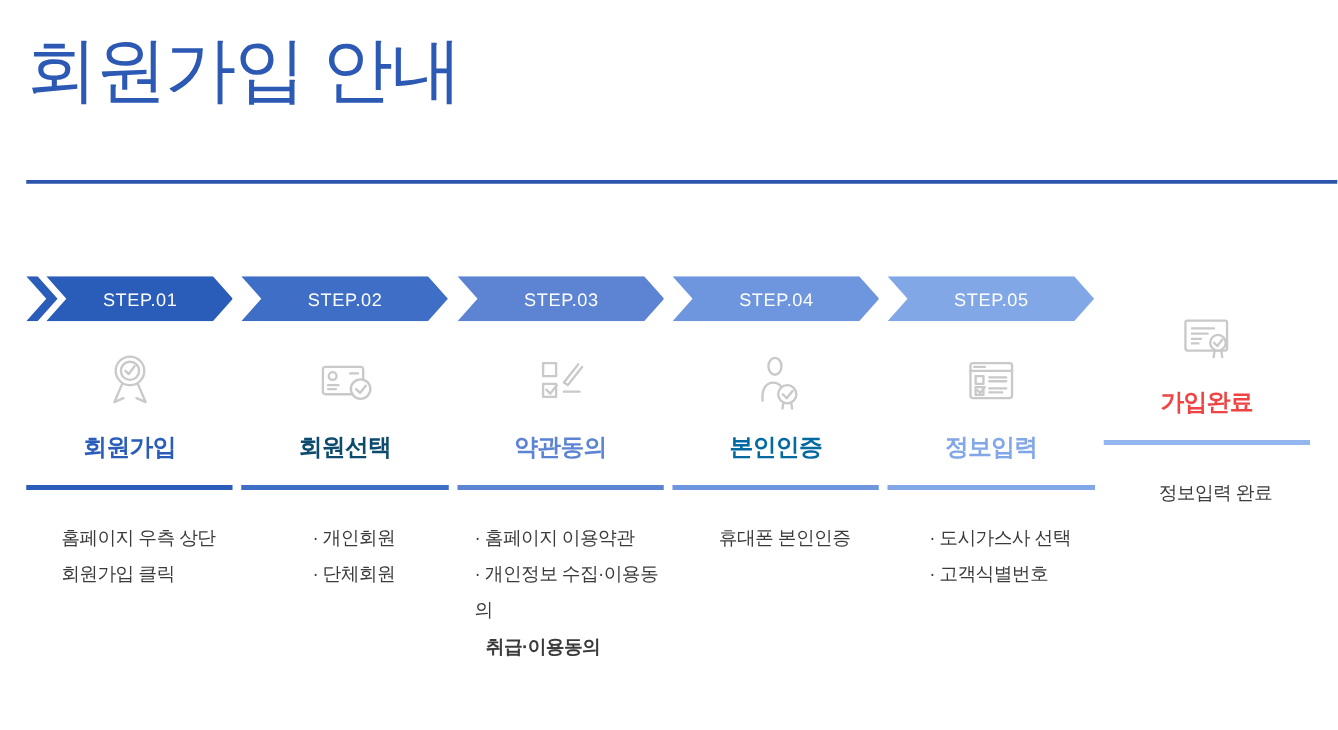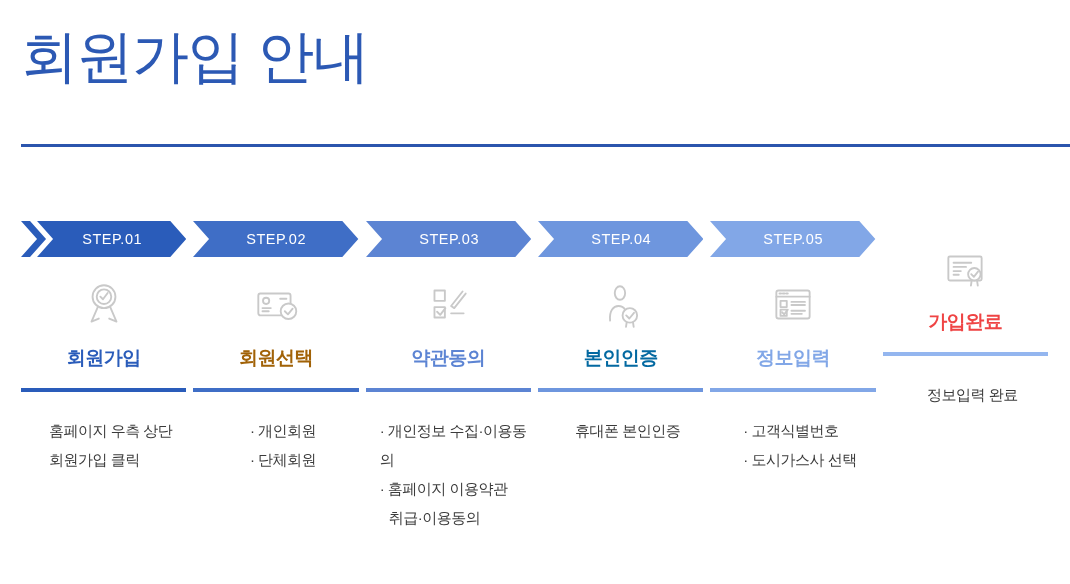--- a/index.html
+++ b/index.html
@@ -73,21 +73,21 @@
     justify-content: center;
   }
   .desc-inner {
     font-size: 15px;
     line-height: 29px;
     color: #3b3b3b;
     letter-spacing: -0.5px;
     text-align: left;
     margin-left: 14px;
   }
-  .line.cont { padding-left: 9px; }
+  .line.cont { padding-left: 9px; font-weight: bold; }
 </style>
 </head>
 <body>
 
 <div class="page">
 
   <h1 class="page-title" style="color: rgb(44, 89, 180);">회원가입 안내</h1>
 
   <div class="title-rule" style="background-color: rgb(43, 85, 173);"></div>
 
@@ -129,21 +129,21 @@
       </div>
       <div class="icon-wrap">
         <svg viewBox="0 0 50 50">
           <rect x="8" y="14" width="31" height="21" rx="2"></rect>
           <circle cx="15.5" cy="21" r="3"></circle>
           <path d="M12 28 h8 M12 31 h6 M29 19 h6"></path>
           <circle cx="37" cy="31" r="7.5" fill="#ffffff"></circle>
           <polyline points="33.5,31 36.5,34 41,28.5"></polyline>
         </svg>
       </div>
-      <div class="step-title" style="color: #a16207;">회원선택</div>
+      <div class="step-title" style="color: #0c4a6e;">회원선택</div>
       <div class="bar" style="background-color: rgb(63, 110, 198);"></div>
       <div class="desc">
         <div class="desc-inner">
             <div class="line bullet">· 개인회원</div>
             <div class="line bullet">· 단체회원</div>
           </div>
       </div>
     </div>
 
     <div class="step">
@@ -159,22 +159,22 @@
           <rect x="12" y="27" width="10" height="10"></rect>
           <polyline points="14.5,31.5 17.5,34.5 22.5,28"></polyline>
           <path d="M28 26 L39 12 M31 28 L42 14 M28 26 L31 28"></path>
           <path d="M28 33 h12"></path>
         </svg>
       </div>
       <div class="step-title" style="color: rgb(92, 132, 211);">약관동의</div>
       <div class="bar" style="background-color: rgb(92, 132, 211);"></div>
       <div class="desc">
         <div class="desc-inner">
+            <div class="line bullet">· 홈페이지 이용약관</div>
             <div class="line bullet">· 개인정보 수집·이용동의</div>
-            <div class="line bullet">· 홈페이지 이용약관</div>
             <div class="line cont">취급·이용동의</div>
           </div>
       </div>
     </div>
 
     <div class="step">
       <div class="arrow">
         <svg viewBox="0 0 165 36" preserveAspectRatio="none">
           <polygon points="0,0 149,0 165,18 149,36 0,36 16,18" fill="#6e96de"></polygon>
           <text x="83" y="23.5" text-anchor="middle" font-size="14.5" letter-spacing="0.5" fill="#ffffff">STEP.04</text>
@@ -213,22 +213,22 @@
           <rect x="13" y="21" width="6" height="6"></rect>
           <rect x="13" y="29.5" width="6" height="6"></rect>
           <polyline points="14.5,32 16.5,34 20,29.5"></polyline>
           <path d="M23.5 22 h13 M23.5 25 h13 M23.5 30.5 h13 M23.5 33.5 h10"></path>
         </svg>
       </div>
       <div class="step-title" style="color: rgb(130, 167, 231);">정보입력</div>
       <div class="bar" style="background-color: rgb(130, 167, 231);"></div>
       <div class="desc">
         <div class="desc-inner">
+            <div class="line bullet">· 도시가스사 선택</div>
             <div class="line bullet">· 고객식별번호</div>
-            <div class="line bullet">· 도시가스사 선택</div>
           </div>
       </div>
     </div>
 
     <div class="step">
       <div class="icon-wrap">
         <svg viewBox="0 0 50 50">
           <rect x="9" y="13" width="32" height="23" rx="1.5"></rect>
           <path d="M14 19 h17 M14 23 h12 M14 27 h7 M14 30.5 h5"></path>
           <circle cx="34" cy="30" r="6" fill="#ffffff"></circle>

